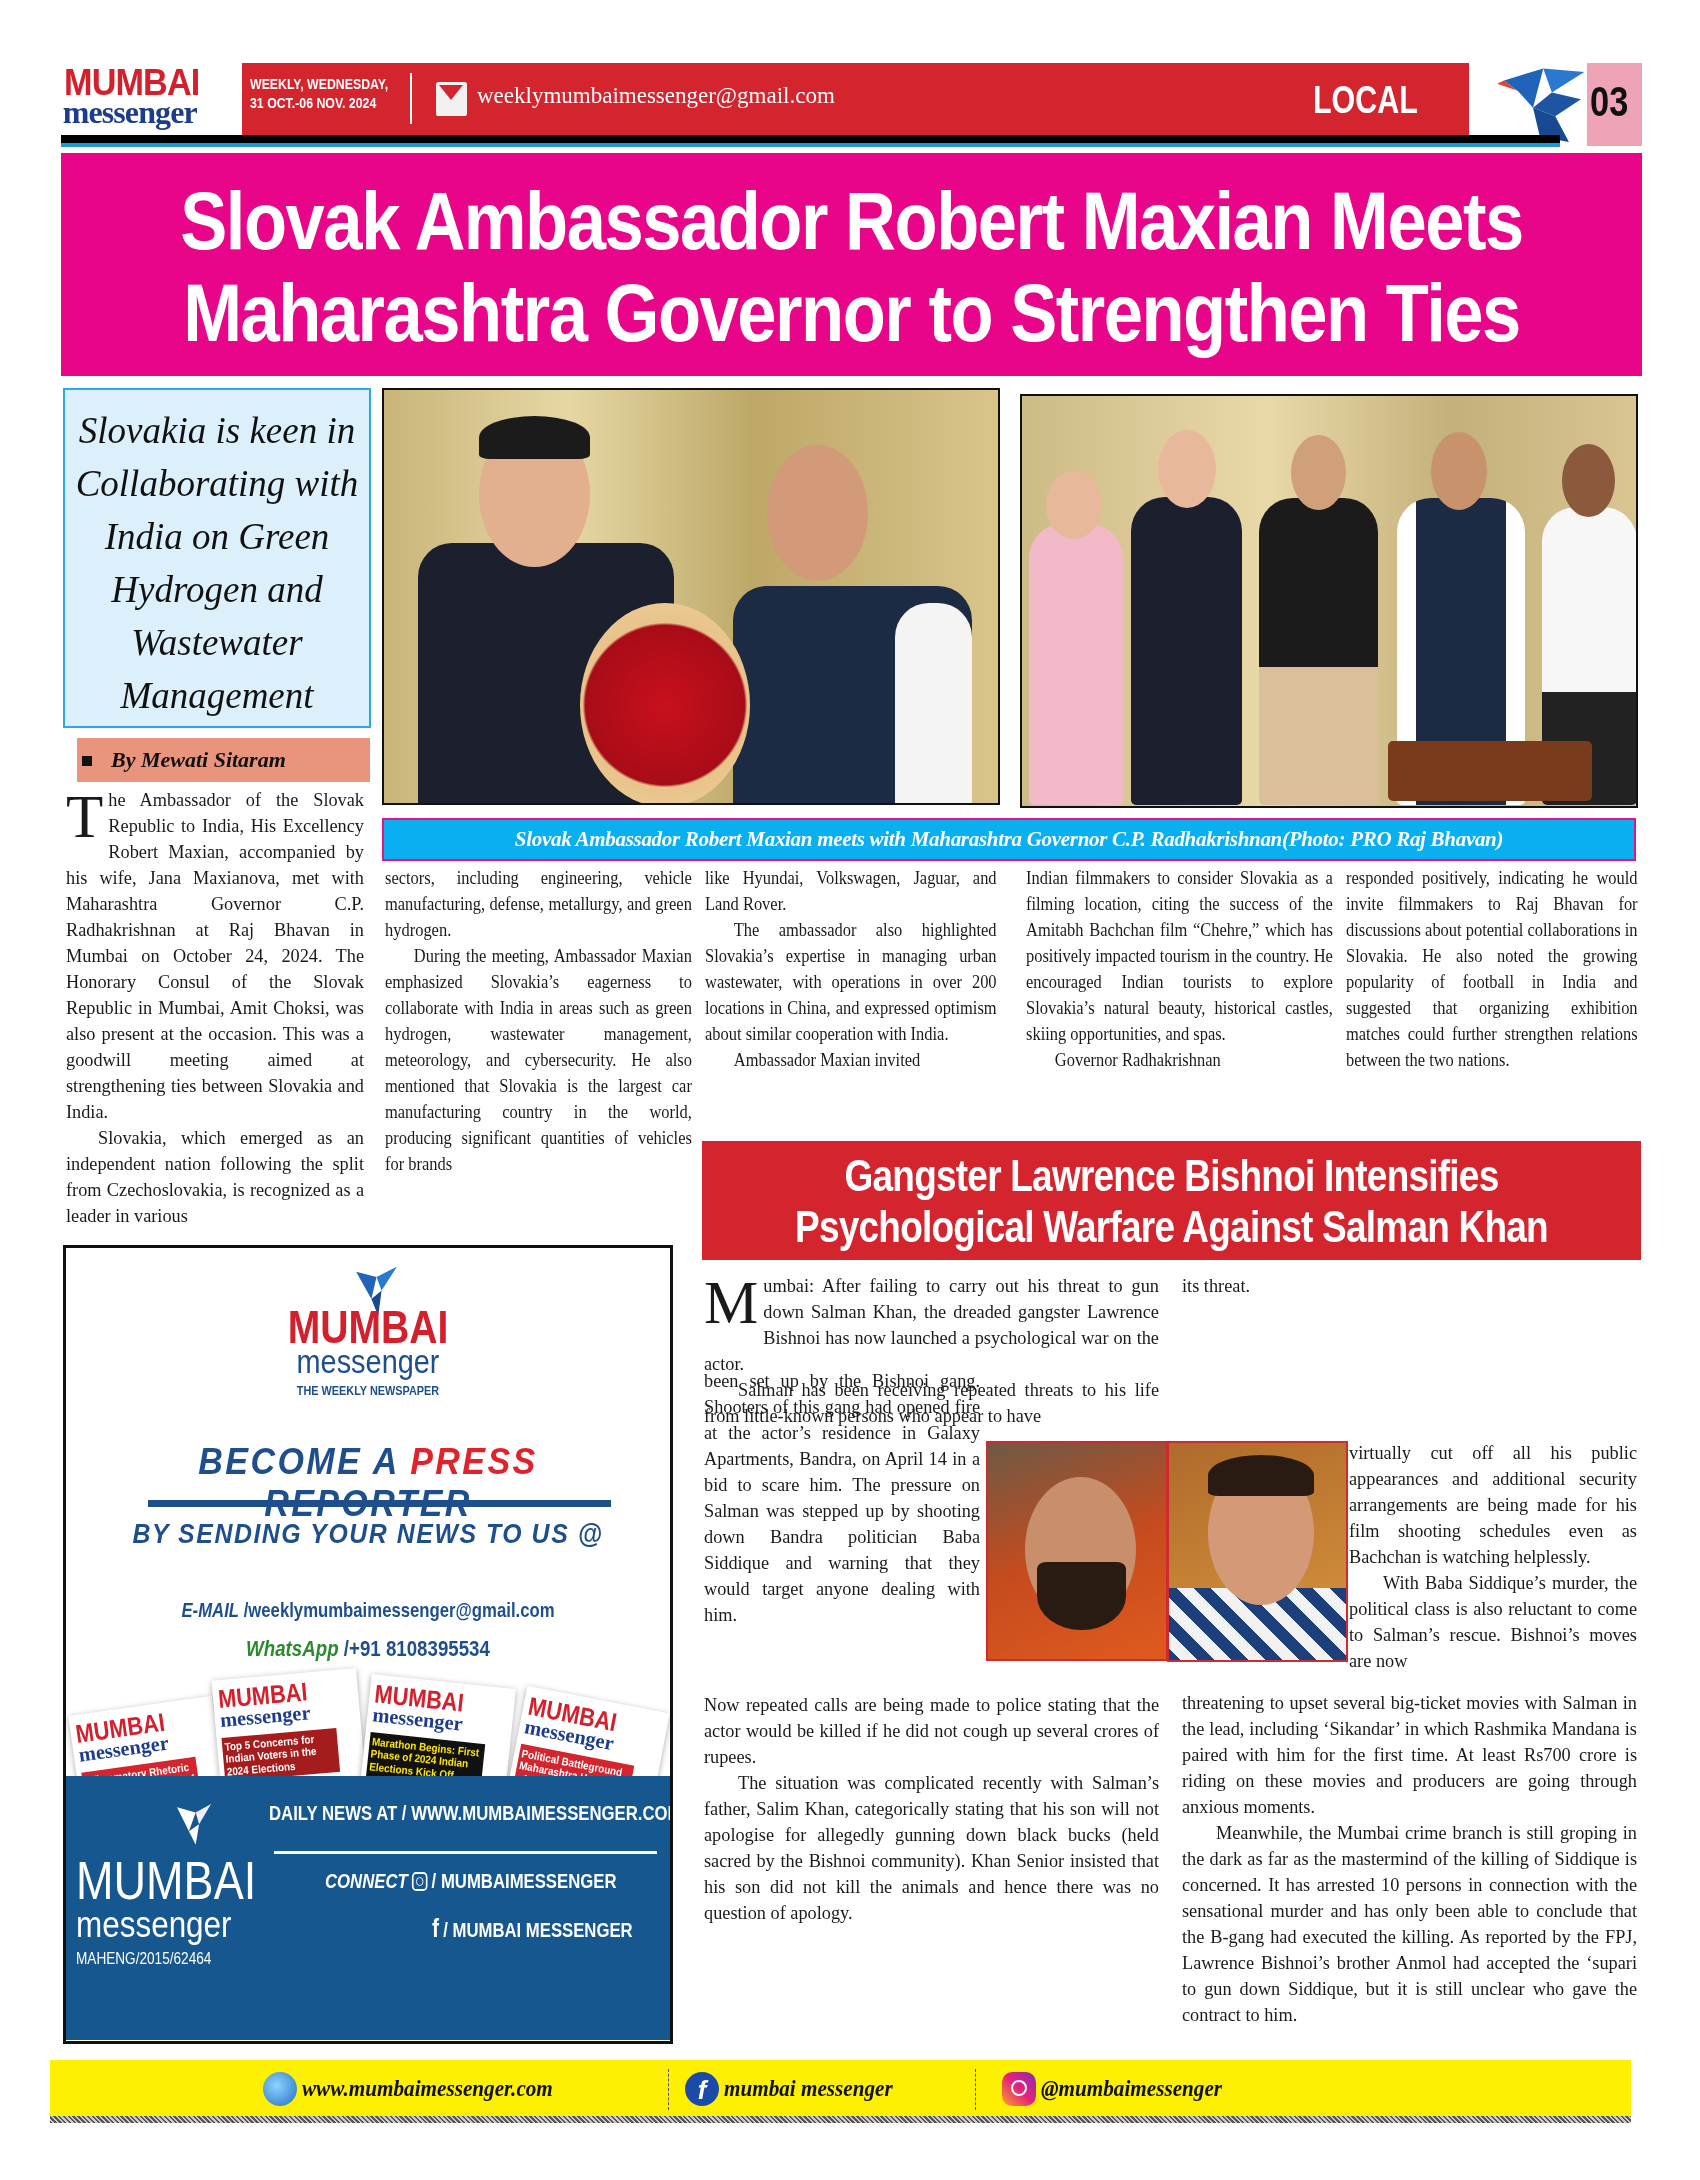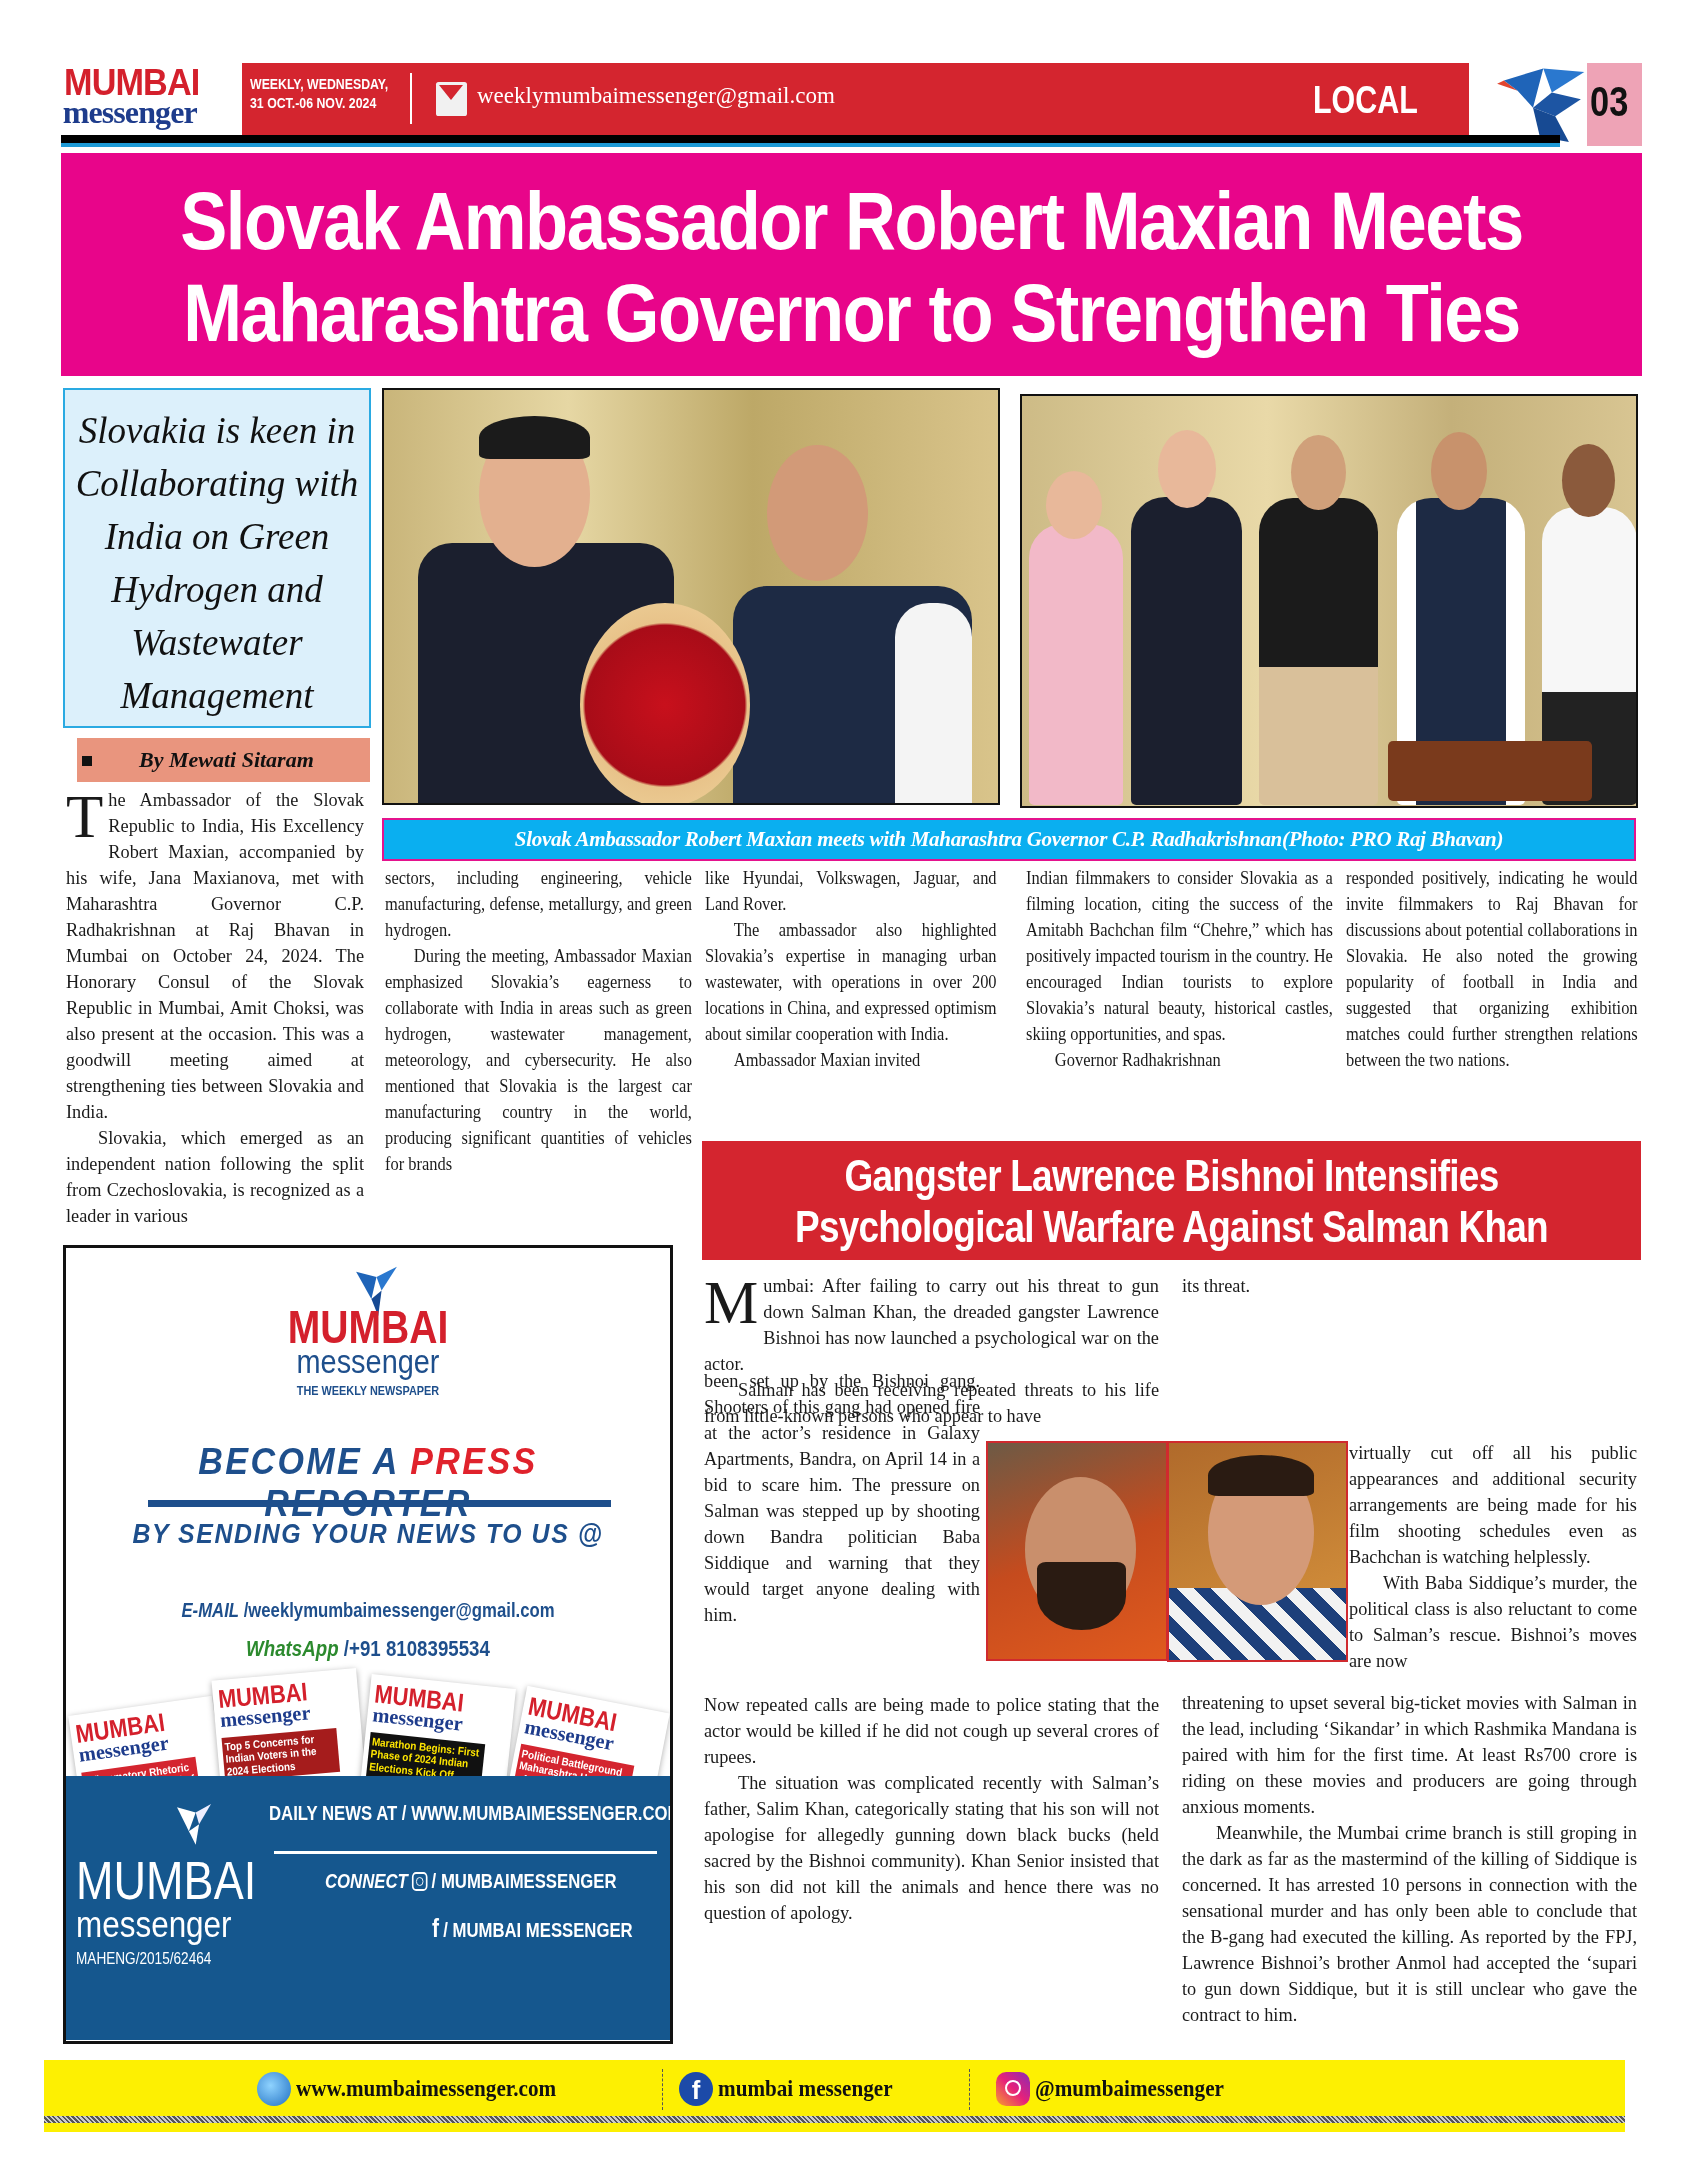--- a/index.html
+++ b/index.html
@@ -27,21 +27,21 @@
   
   .lead-head { position:absolute; left:61px; top:153px; width:1581px; height:223px; background:#e8058a; }
   .lead-head h1 { position:absolute; left:0; top:22px; width:100%; text-align:center; font-family:"Liberation Sans",sans-serif; font-weight:900; font-size:82px; line-height:92px; color:#fff; letter-spacing:-1.7px; transform:scaleX(0.86); }
 
   
   .deck { position:absolute; left:63px; top:388px; width:308px; height:340px; background:#dcf0fb; border:2.6px solid #2aaae2; }
   .deck p { padding-top:13.6px; text-align:center; font-family:"Liberation Serif",serif; font-style:italic; font-size:37px; line-height:53px; color:#111; }
 
   .byline { position:absolute; left:77px; top:738px; width:293px; height:44px; background:#e9957e; }
   .byline .sq { position:absolute; left:5.1px; top:18px; width:10.2px; height:10.2px; background:#111; }
-  .byline span.t { position:absolute; left:34px; top:8.5px; font-family:"Liberation Serif",serif; font-style:italic; font-weight:700; font-size:22px; color:#111;margin-left:28px; }
+  .byline span.t { position:absolute; left:34px; top:8.5px; font-family:"Liberation Serif",serif; font-style:italic; font-weight:700; font-size:22px; color:#111; }
 
   
   .photo { position:absolute; border:2.6px solid #111; overflow:hidden; }
   .photo1 { left:382px; top:388px; width:618px; height:417px; background:linear-gradient(90deg,#c9b57a 0%,#e6d7a4 30%,#bda867 60%,#d9c48b 100%); }
   .photo2 { left:1020px; top:394px; width:618px; height:414px; background:linear-gradient(90deg,#cdbb86 0%,#e9d9a8 40%,#c4b07a 70%,#d8c592 100%); }
   .fig { position:absolute; border-radius:34px 34px 5.1px 5.1px; }
   .head { position:absolute; border-radius:50%; background:#e8b89a; }
 
   .caption { position:absolute; left:382px; top:818px; width:1254px; height:43px; background:#0aaff0; border:2.6px solid #e4138d; }
   .caption span { position:absolute; left:0; top:6.8px; width:100%; text-align:center; font-family:"Liberation Serif",serif; font-style:italic; font-weight:700; font-size:21px; color:#fff; letter-spacing:-0.3px; }
@@ -104,21 +104,21 @@
   .ad-b-reg { position:absolute; left:10.2px; top:174px; font-family:"Liberation Sans",sans-serif; font-size:16px; color:#fff; transform:scaleX(0.85); transform-origin:left; }
   .ad-daily { position:absolute; left:203px; top:25.6px; font-family:"Liberation Sans",sans-serif; font-weight:700; font-size:20.4px; color:#fff; transform:scaleX(0.82); transform-origin:left; white-space:nowrap; }
   .ad-b-rule { position:absolute; left:208px; top:75px; width:383px; height:2.6px; background:#fff; }
   .ad-connect { position:absolute; left:259px; top:94px; font-family:"Liberation Sans",sans-serif; font-weight:700; font-size:20.4px; color:#fff; transform:scaleX(0.82); transform-origin:left; white-space:nowrap; }
   .ad-connect i { font-style:italic; }
   .ad-fb { position:absolute; left:366px; top:138px; font-family:"Liberation Sans",sans-serif; font-weight:700; font-size:20.4px; color:#fff; transform:scaleX(0.82); transform-origin:left; white-space:nowrap; }
   .ig-glyph { display:inline-block; width:19px; height:19px; border:2.6px solid #fff; border-radius:5.1px; position:relative; vertical-align:-2.6px; margin:0 5.1px; }
   .ig-glyph:after { content:""; position:absolute; left:3.4px; top:3.4px; width:6.8px; height:6.8px; border:1.7px solid #fff; border-radius:50%; }
 
   
-  .footer { position:absolute; left:44px; top:2060px; width:1581px; height:72px; background:#fdf002; }
+  .footer { position:absolute; left:50px; top:2060px; width:1581px; height:56px; background:#fdf002;font-style:italic; }
   .footer .stripe { position:absolute; left:61px; top:2116px; width:1581px; height:6.8px; background:repeating-linear-gradient(45deg,#555 0 1.7px,#ccc 1.7px 3.4px); }
   .f-item { position:absolute; top:10.2px; height:37px; display:flex; align-items:center; }
   .f-item .ic { width:34px; height:34px; border-radius:50%; margin-right:5.1px; position:relative; }
   .f-item .tx { font-family:"Liberation Serif",serif; font-weight:700; font-size:23px; color:#111; transform:scaleX(0.92); transform-origin:left; white-space:nowrap; }
   .f-web { left:213px; }
   .f-web .ic { background:radial-gradient(circle at 40% 40%,#8fd3ff,#1f6fc2); }
   .f-fb { left:635px; }
   .f-fb .ic { background:#1c4aa8; color:#fff; font-family:"Liberation Sans",sans-serif; font-weight:900; font-size:25.6px; text-align:center; line-height:37px; }
   .f-ig { left:952px; }
   .f-ig .ic { background:linear-gradient(45deg,#f8a32a,#e6217a,#8a2bb4); border-radius:10.2px; }

